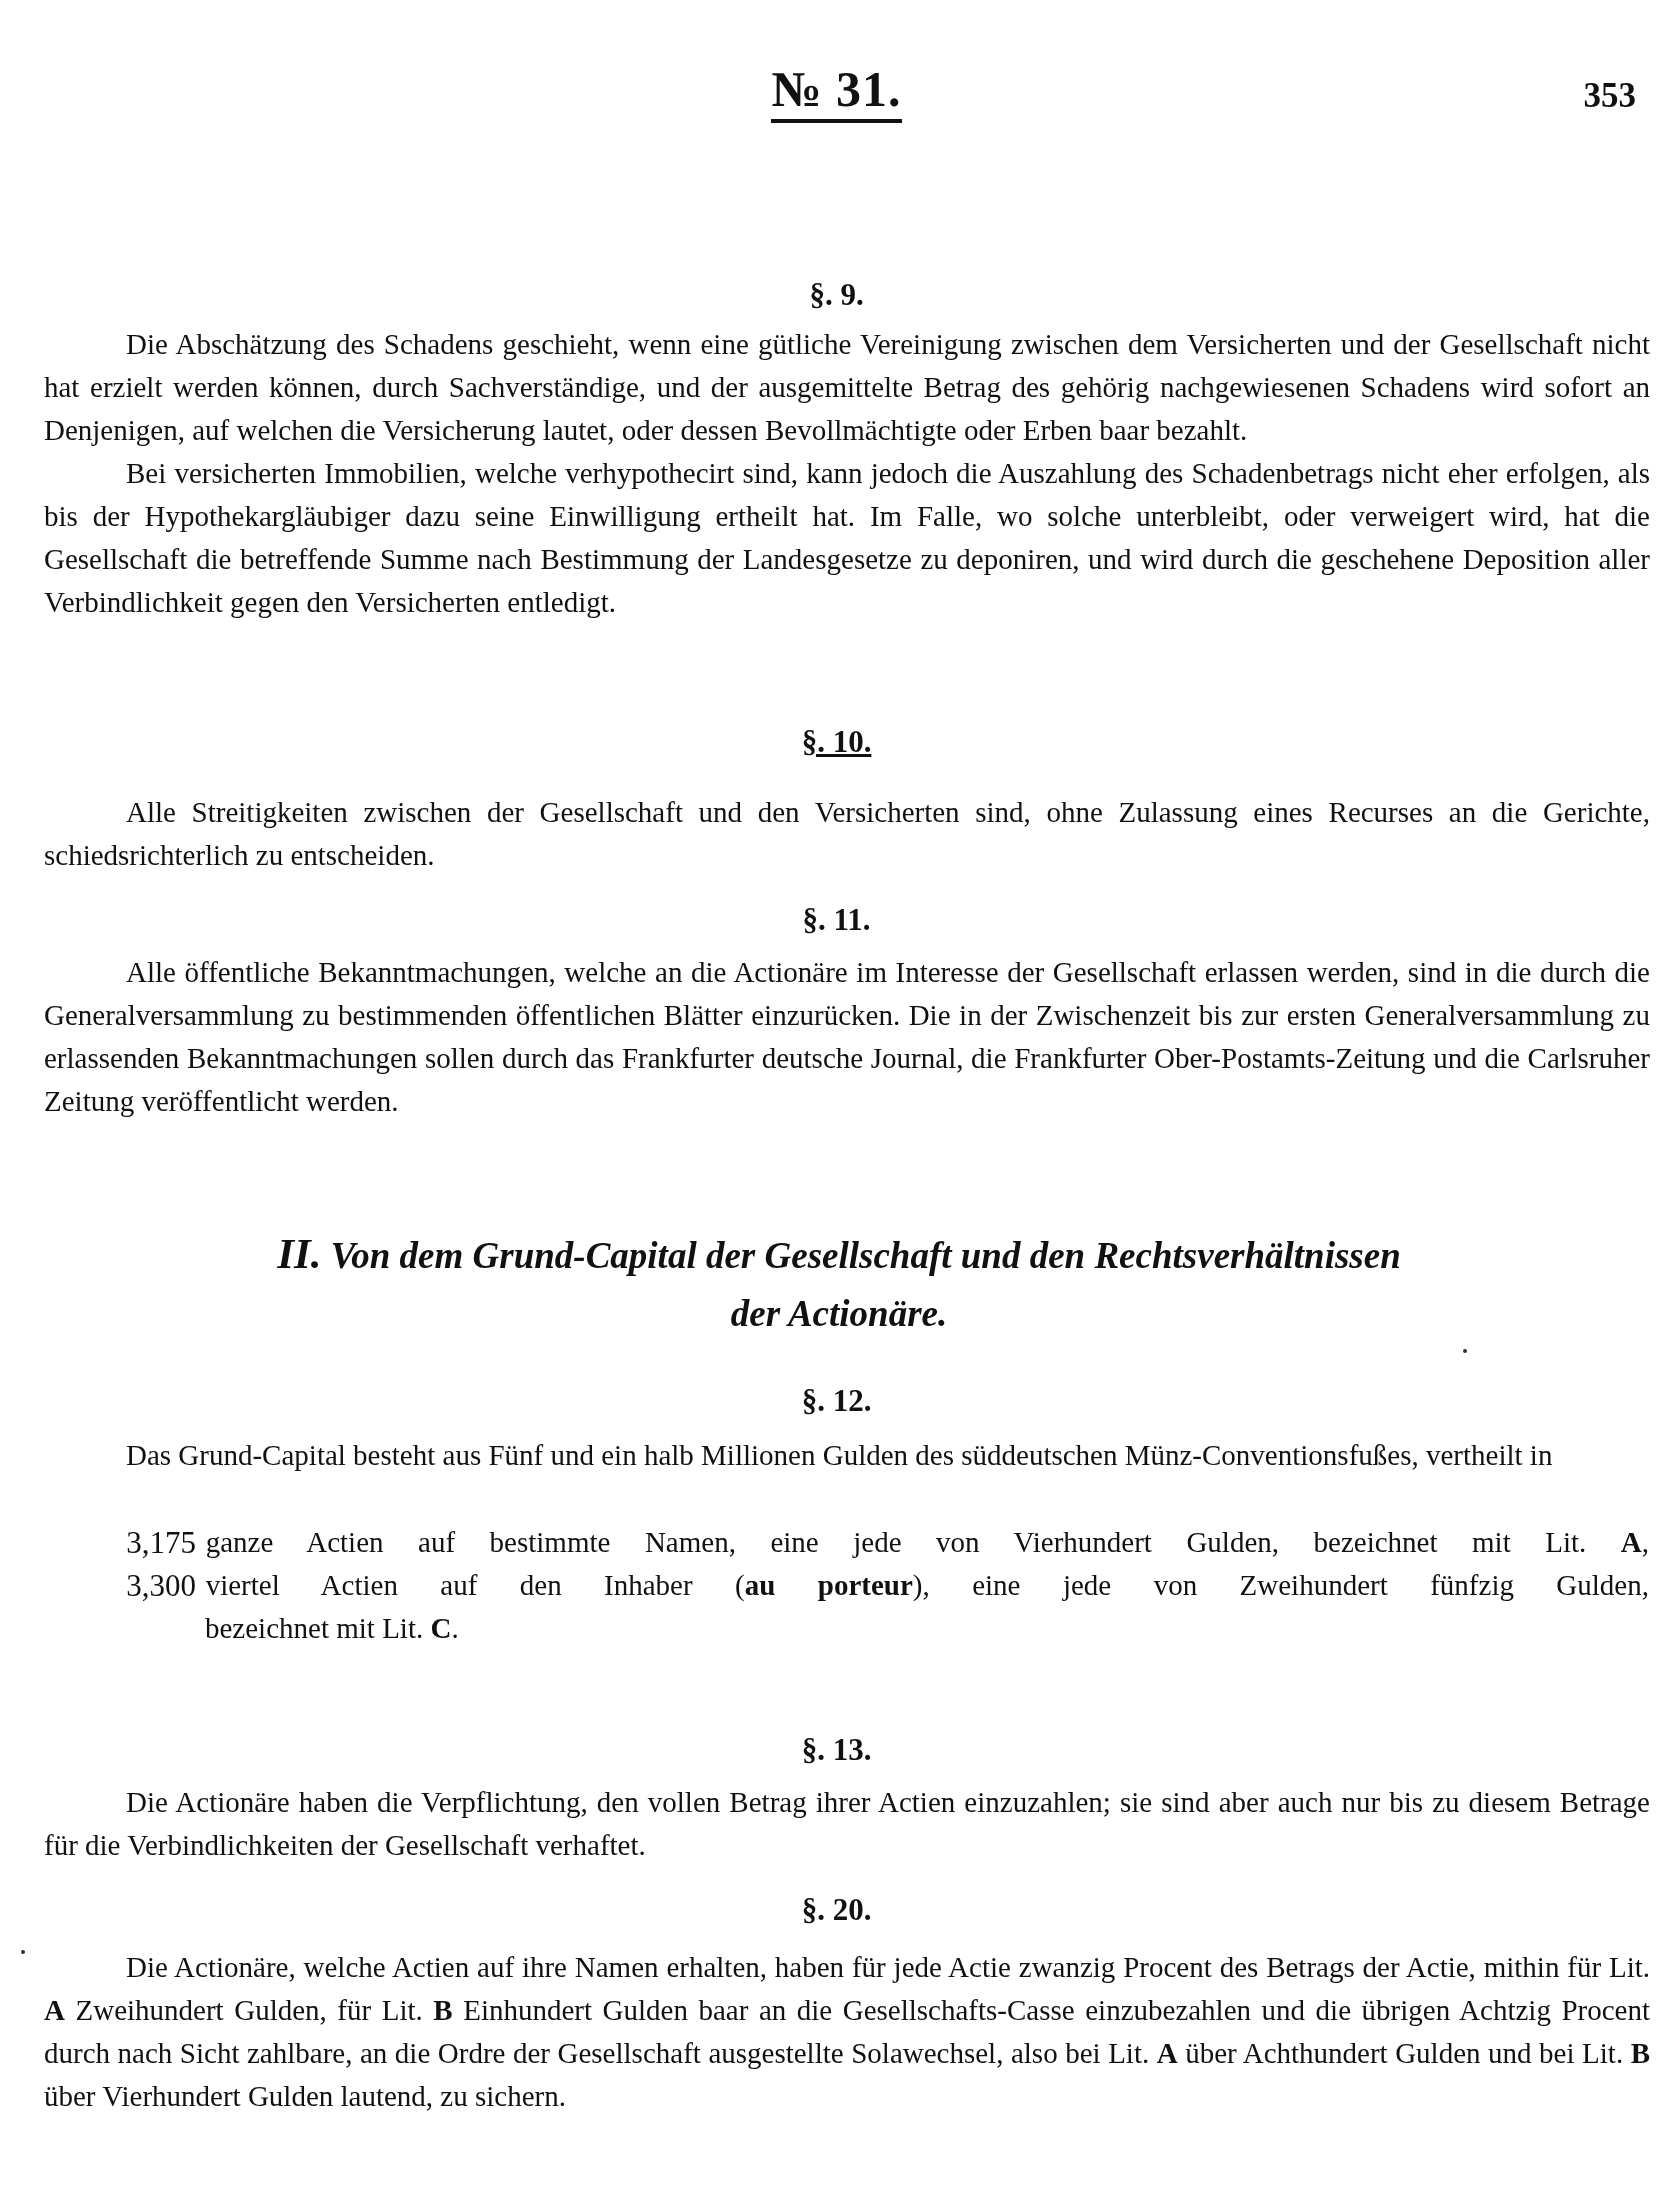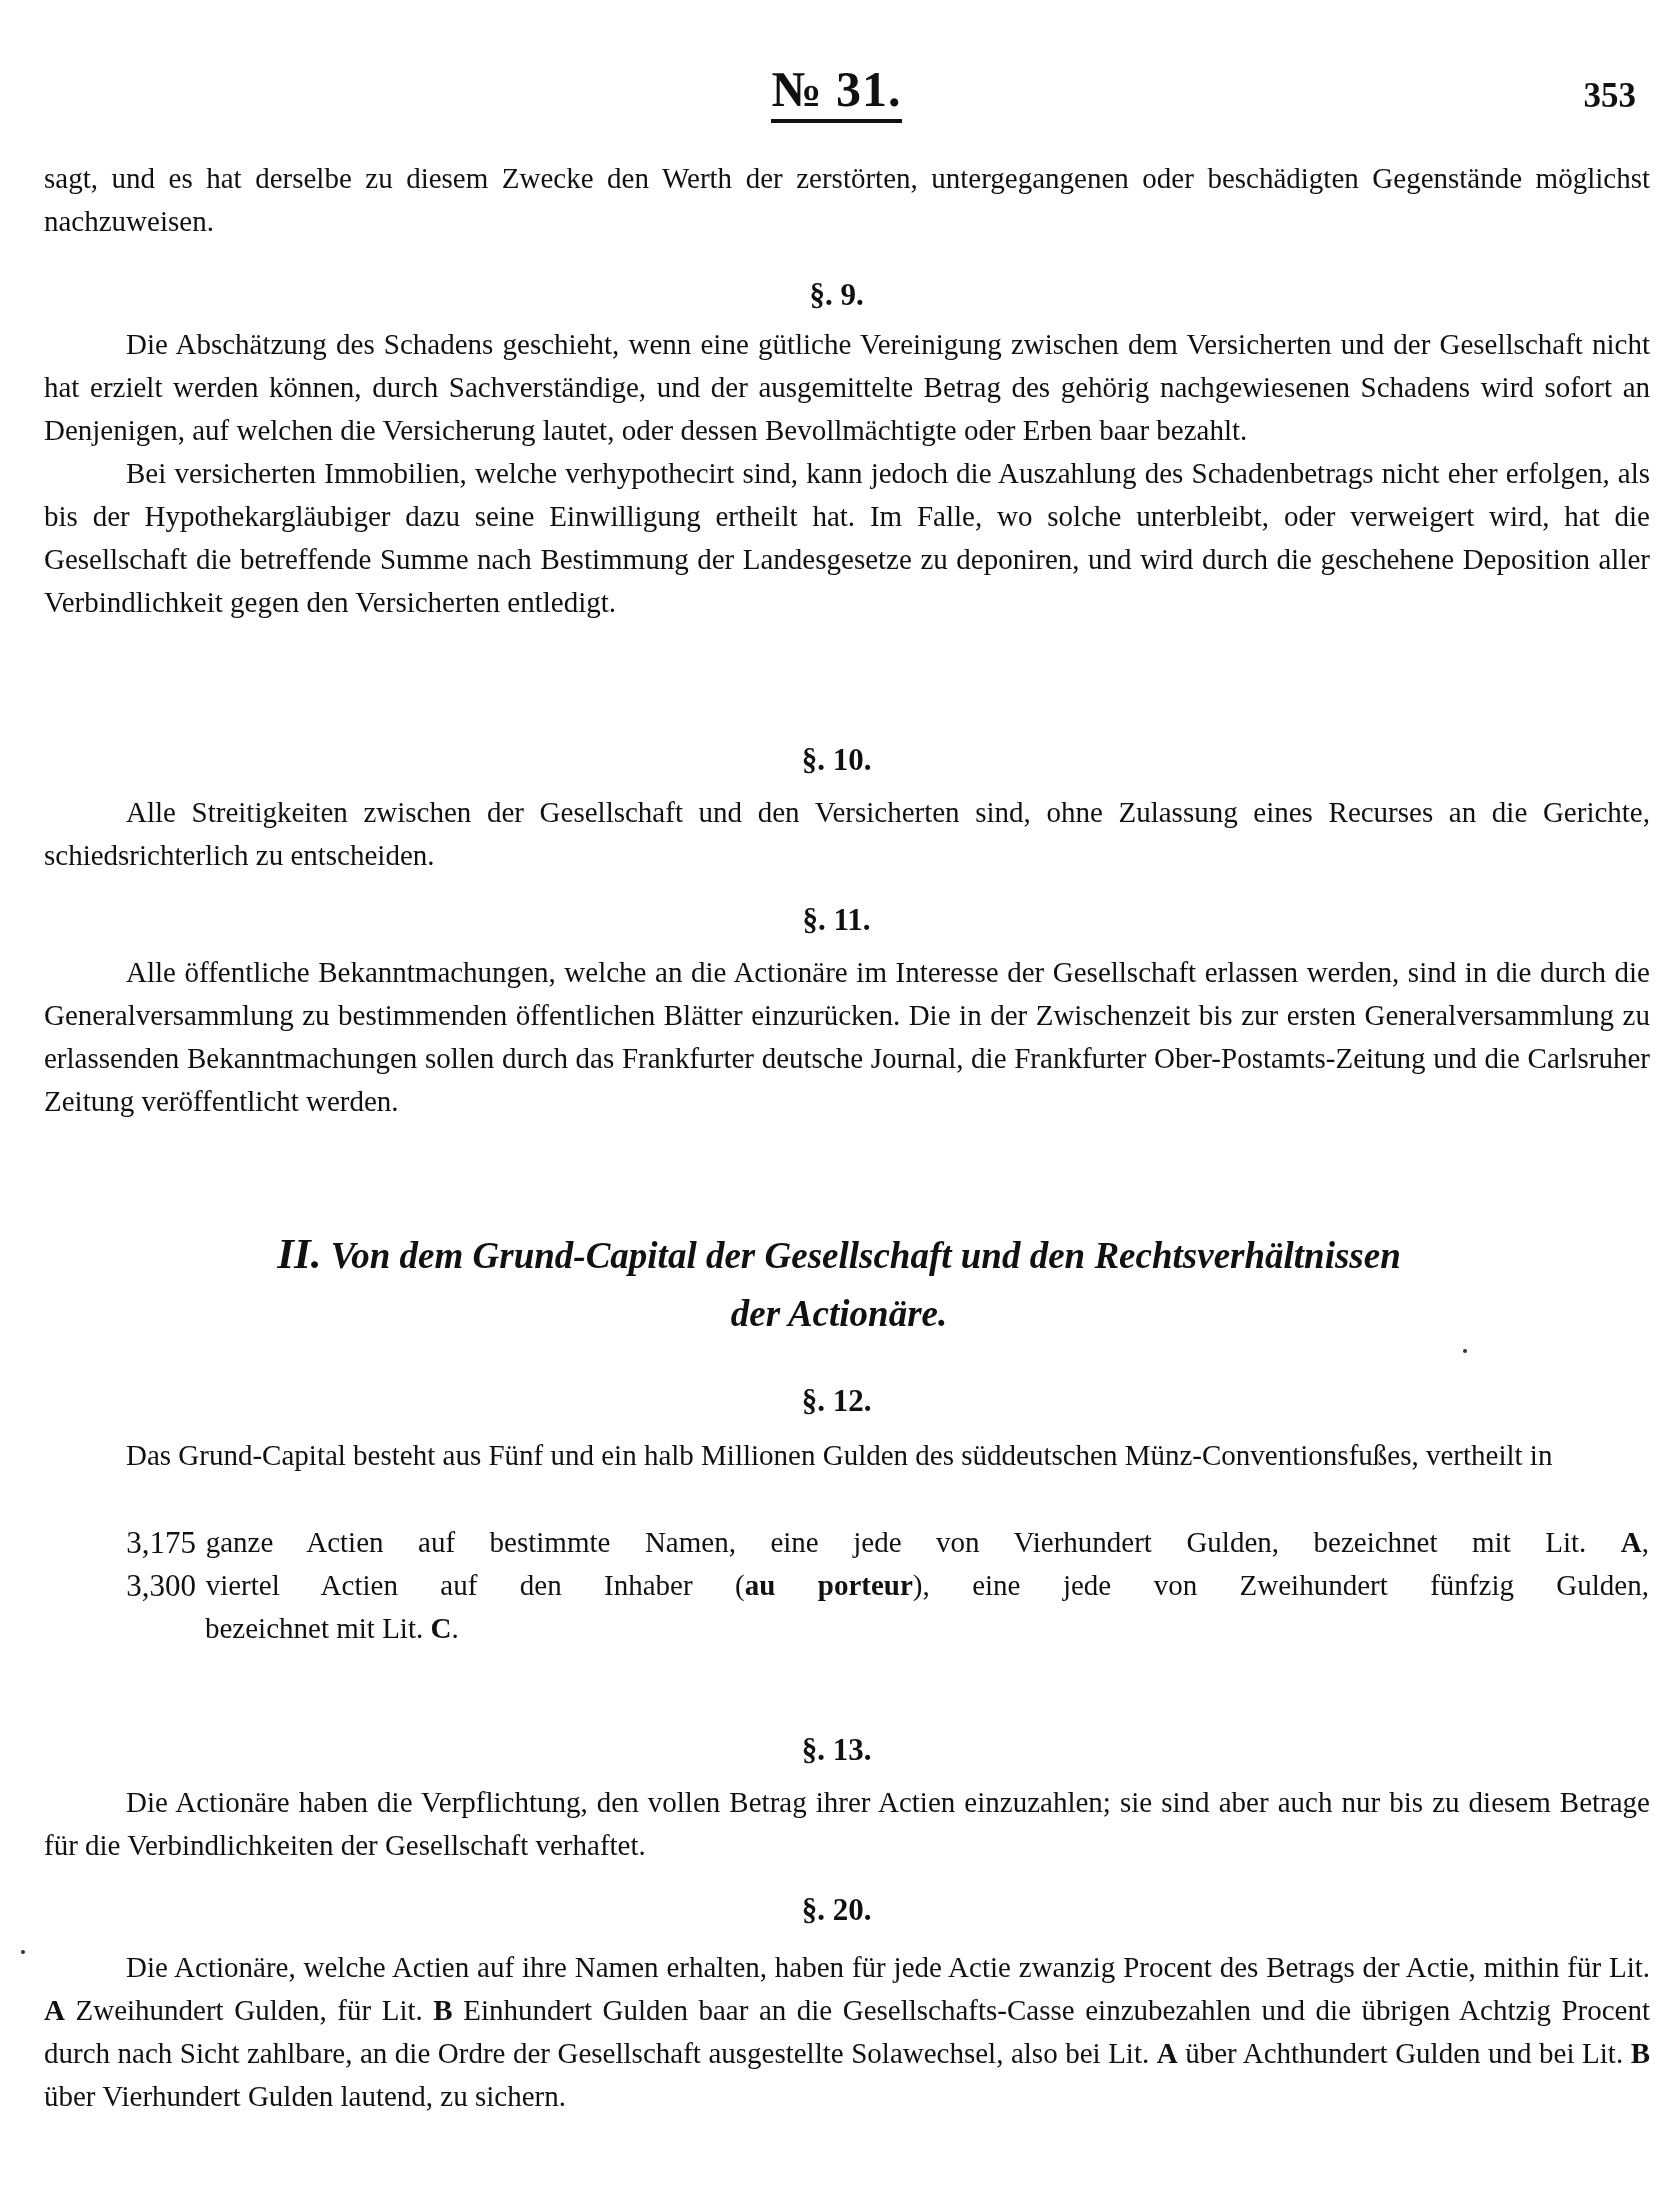--- a/index.html
+++ b/index.html
@@ -41,31 +41,28 @@
   .speck { position: absolute; width: 3.9px; height: 3.9px; background: #333; border-radius: 1.9px; }
 </style>
 </head>
 <body>
 
 <div class="page">
 
   <div class="header-num"><span>№ 31.</span></div>
   <div class="page-number">353</div>
 
-  <div class="block" style="top:157px;">
-    <p class="para">sagt, und es hat derselbe zu diesem Zwecke den Werth der zerstörten, untergegangenen oder beschädigten Gegenstände möglichst nachzuweisen.</p>
-  </div>
 
   <div class="section-mark" style="top:277px;">§. 9.</div>
   <div class="block" style="top:323px;">
     <p class="para indent">Die Abschätzung des Schadens geschieht, wenn eine gütliche Vereinigung zwischen dem Versicherten und der Gesellschaft nicht hat erzielt werden können, durch Sachverständige, und der ausgemittelte Betrag des gehörig nachgewiesenen Schadens wird sofort an Denjenigen, auf welchen die Versicherung lautet, oder dessen Bevollmächtigte oder Erben baar bezahlt.</p>
     <p class="para indent">Bei versicherten Immobilien, welche verhypothecirt sind, kann jedoch die Auszahlung des Schadenbetrags nicht eher erfolgen, als bis der Hypothekargläubiger dazu seine Einwilligung ertheilt hat. Im Falle, wo solche unterbleibt, oder verweigert wird, hat die Gesellschaft die betreffende Summe nach Bestimmung der Landesgesetze zu deponiren, und wird durch die geschehene Deposition aller Verbindlichkeit gegen den Versicherten entledigt.</p>
   </div>
 
-  <div class="section-mark" style="top:742px;">§. 10.</div>
+  <div class="section-mark" style="top:724px;text-decoration:underline;">§. 10.</div>
   <div class="block" style="top:791px;">
     <p class="para indent">Alle Streitigkeiten zwischen der Gesellschaft und den Versicherten sind, ohne Zulassung eines Recurses an die Gerichte, schiedsrichterlich zu entscheiden.</p>
   </div>
 
   <div class="section-mark" style="top:902px;">§. 11.</div>
   <div class="block" style="top:951px;">
     <p class="para indent">Alle öffentliche Bekanntmachungen, welche an die Actionäre im Interesse der Gesellschaft erlassen werden, sind in die durch die Generalversammlung zu bestimmenden öffentlichen Blätter einzurücken. Die in der Zwischenzeit bis zur ersten Generalversammlung zu erlassenden Bekanntmachungen sollen durch das Frankfurter deutsche Journal, die Frankfurter Ober-Postamts-Zeitung und die Carlsruher Zeitung veröffentlicht werden.</p>
   </div>
 
   <div class="chapter-title" style="top:1225px;font-style:italic;">

